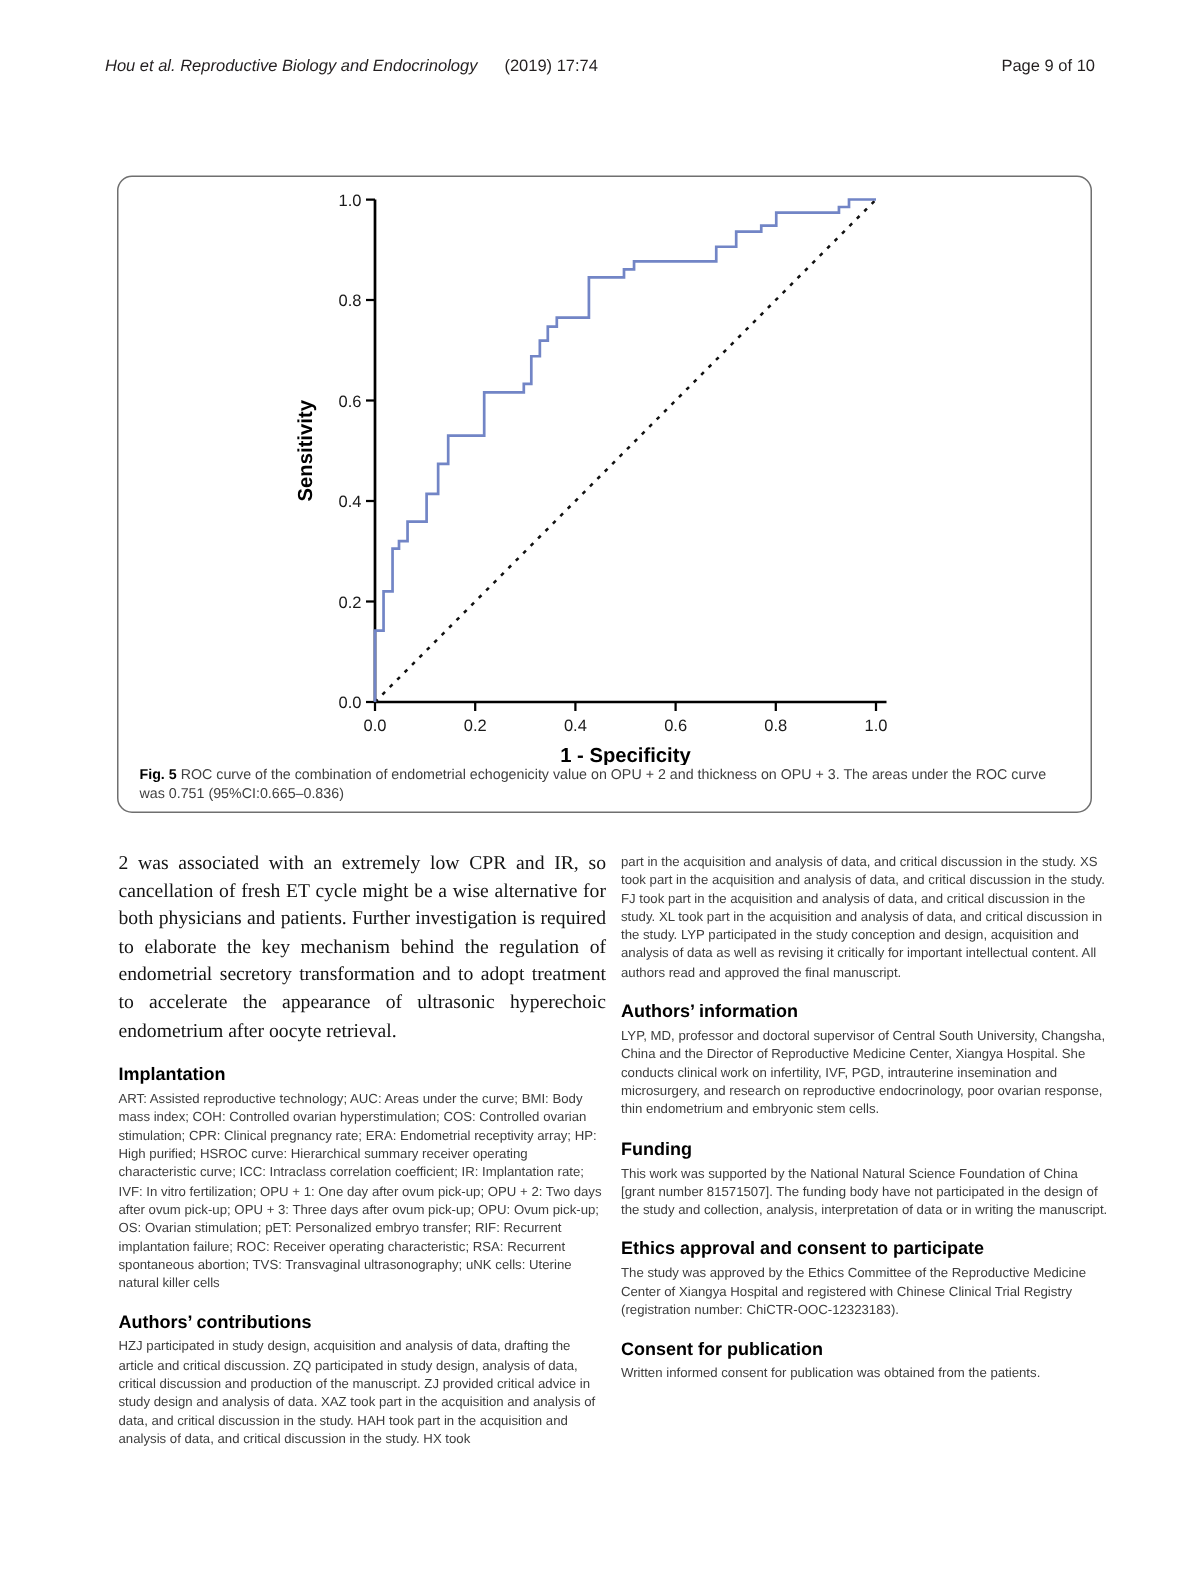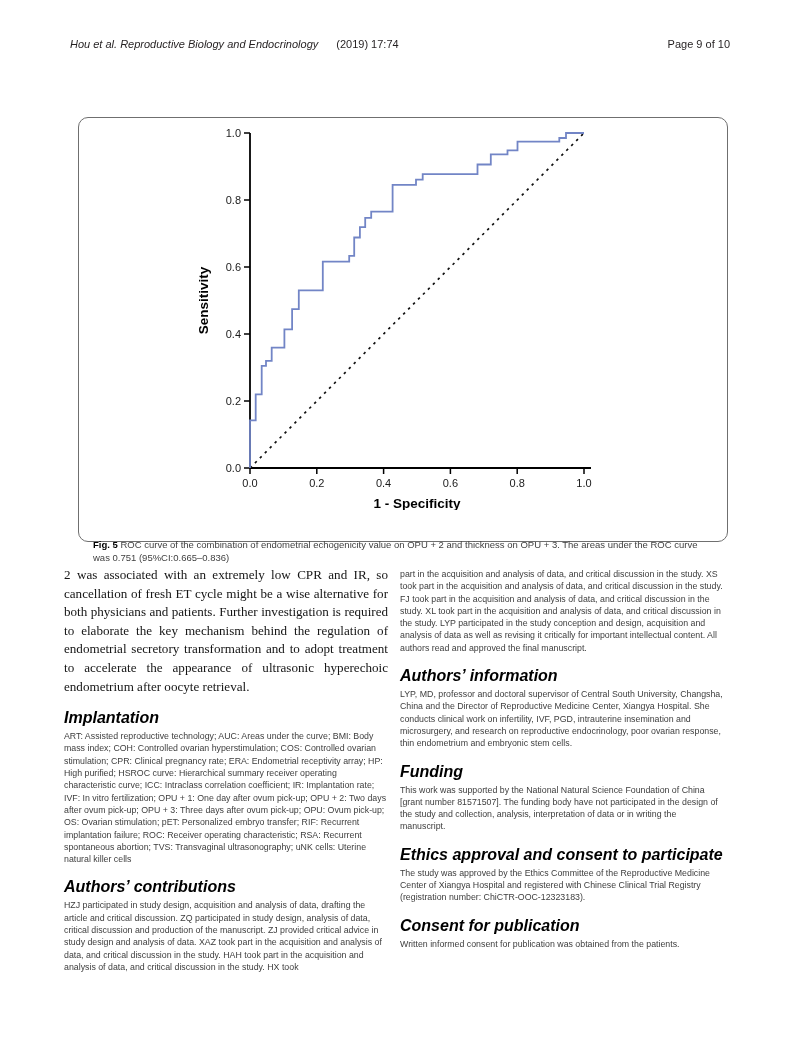--- a/index.html
+++ b/index.html
@@ -36,51 +36,48 @@
     display: flex;
     flex-direction: column;
   }
   .figure-box svg { display: block; flex: 0 0 auto; }
   .fig-caption {
     padding: 0 14px 8px 14px;
     font-size: 9.5px;
     line-height: 13px;
     color: #3f3f3f;
     text-align: left;
-    margin-top: 28px;
   }
   .fig-caption .fig-label { font-weight: bold; color: #000; }
   
   .columns {
     position: absolute;
-    top: 566px; left: 64px;
+    top: 566px; left: 79px;
     width: 660px;
     display: flex;
     justify-content: space-between;
-    gap: 12px;
   }
   .col { width: 325px; }
   .body-para {
     font-family: "Liberation Serif", "DejaVu Serif", serif;
     font-size: 13.1px;
     line-height: 18.6px;
     text-align: justify;
     color: #141414;
   }
   .backmatter-text {
     font-size: 8.8px;
     line-height: 12.3px;
     color: #3d3d3d;
   }
   .sec-heading {
-    font-size: 16px;
+    font-size: 12px;
     font-weight: bold;
     color: #000;
     margin: 13px 0 3px 0;
-    font-style: italic;
   }
   .col-right .first-sec-gap { margin-top: 13px; }
   .cont-text { margin-top: 2px; }
 </style>
 </head>
 <body>
 
 <div class="page">
 
   <div class="runhead">

